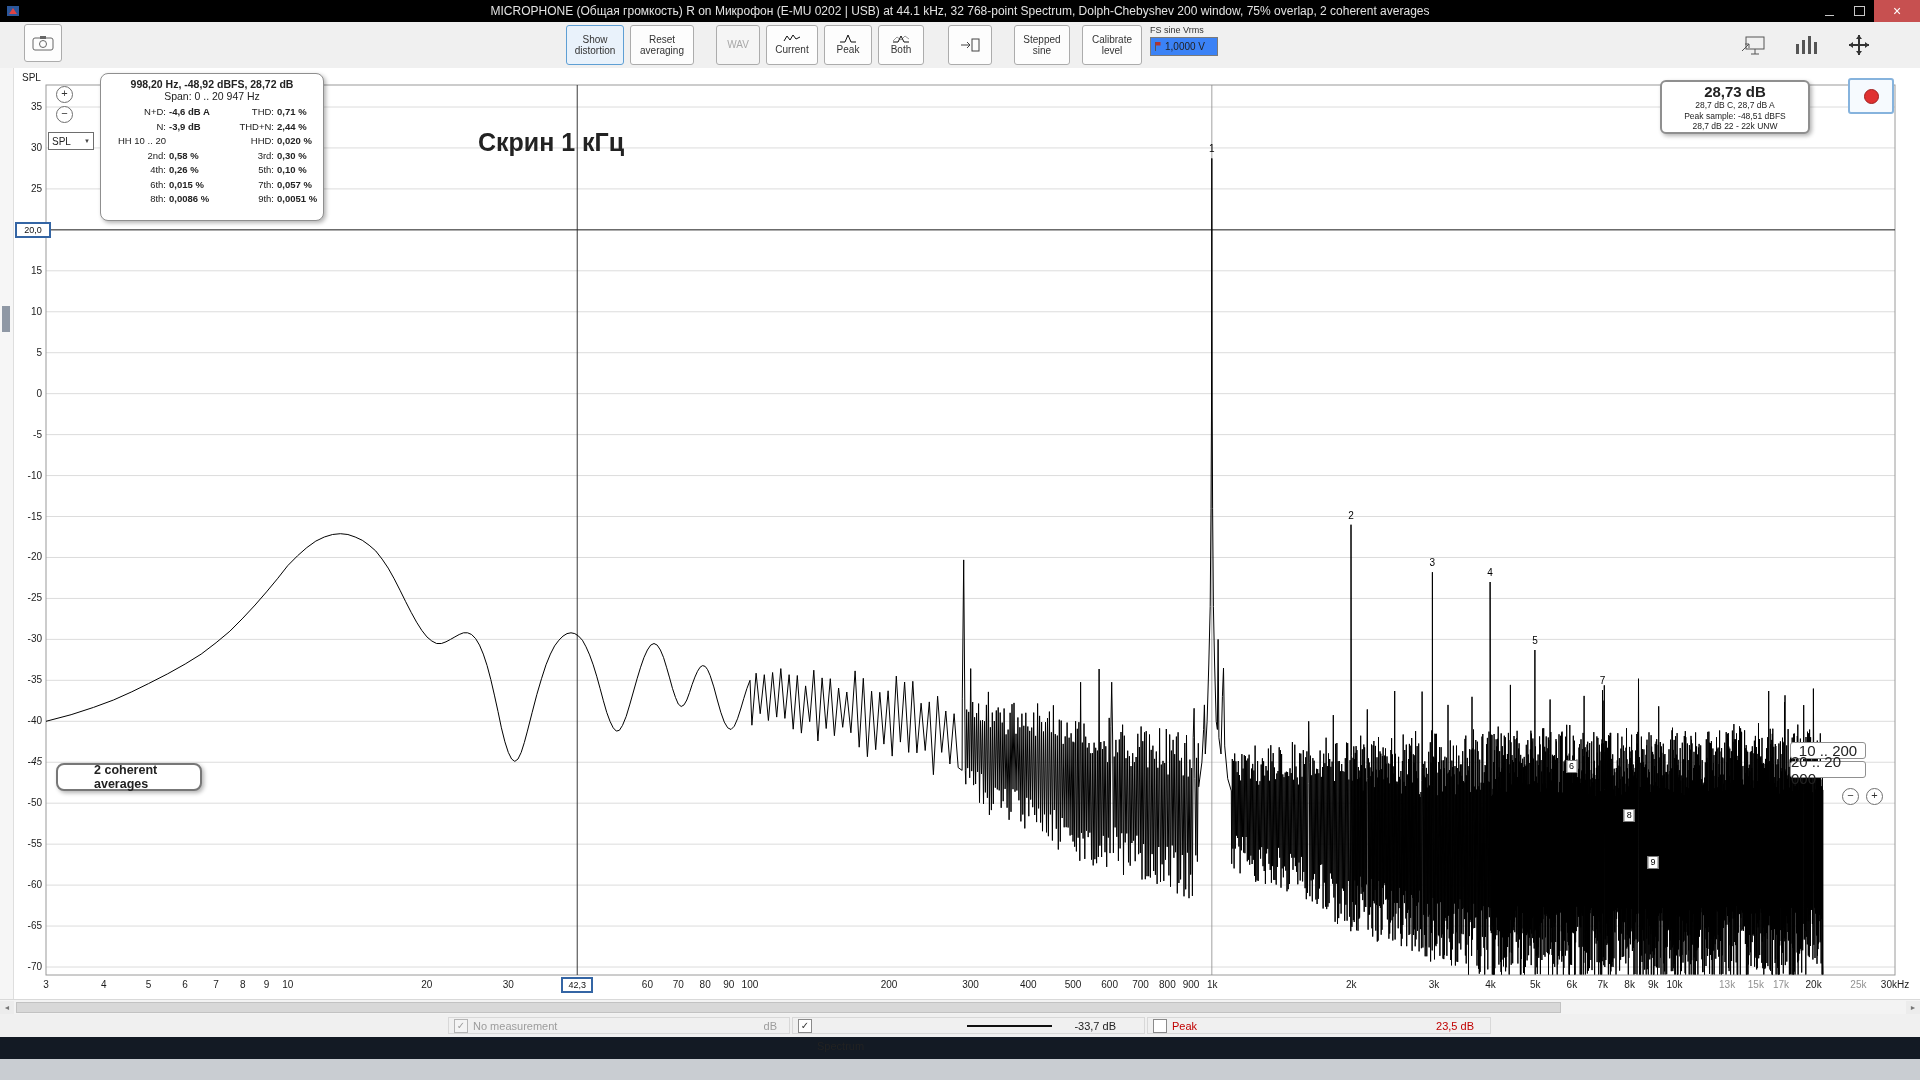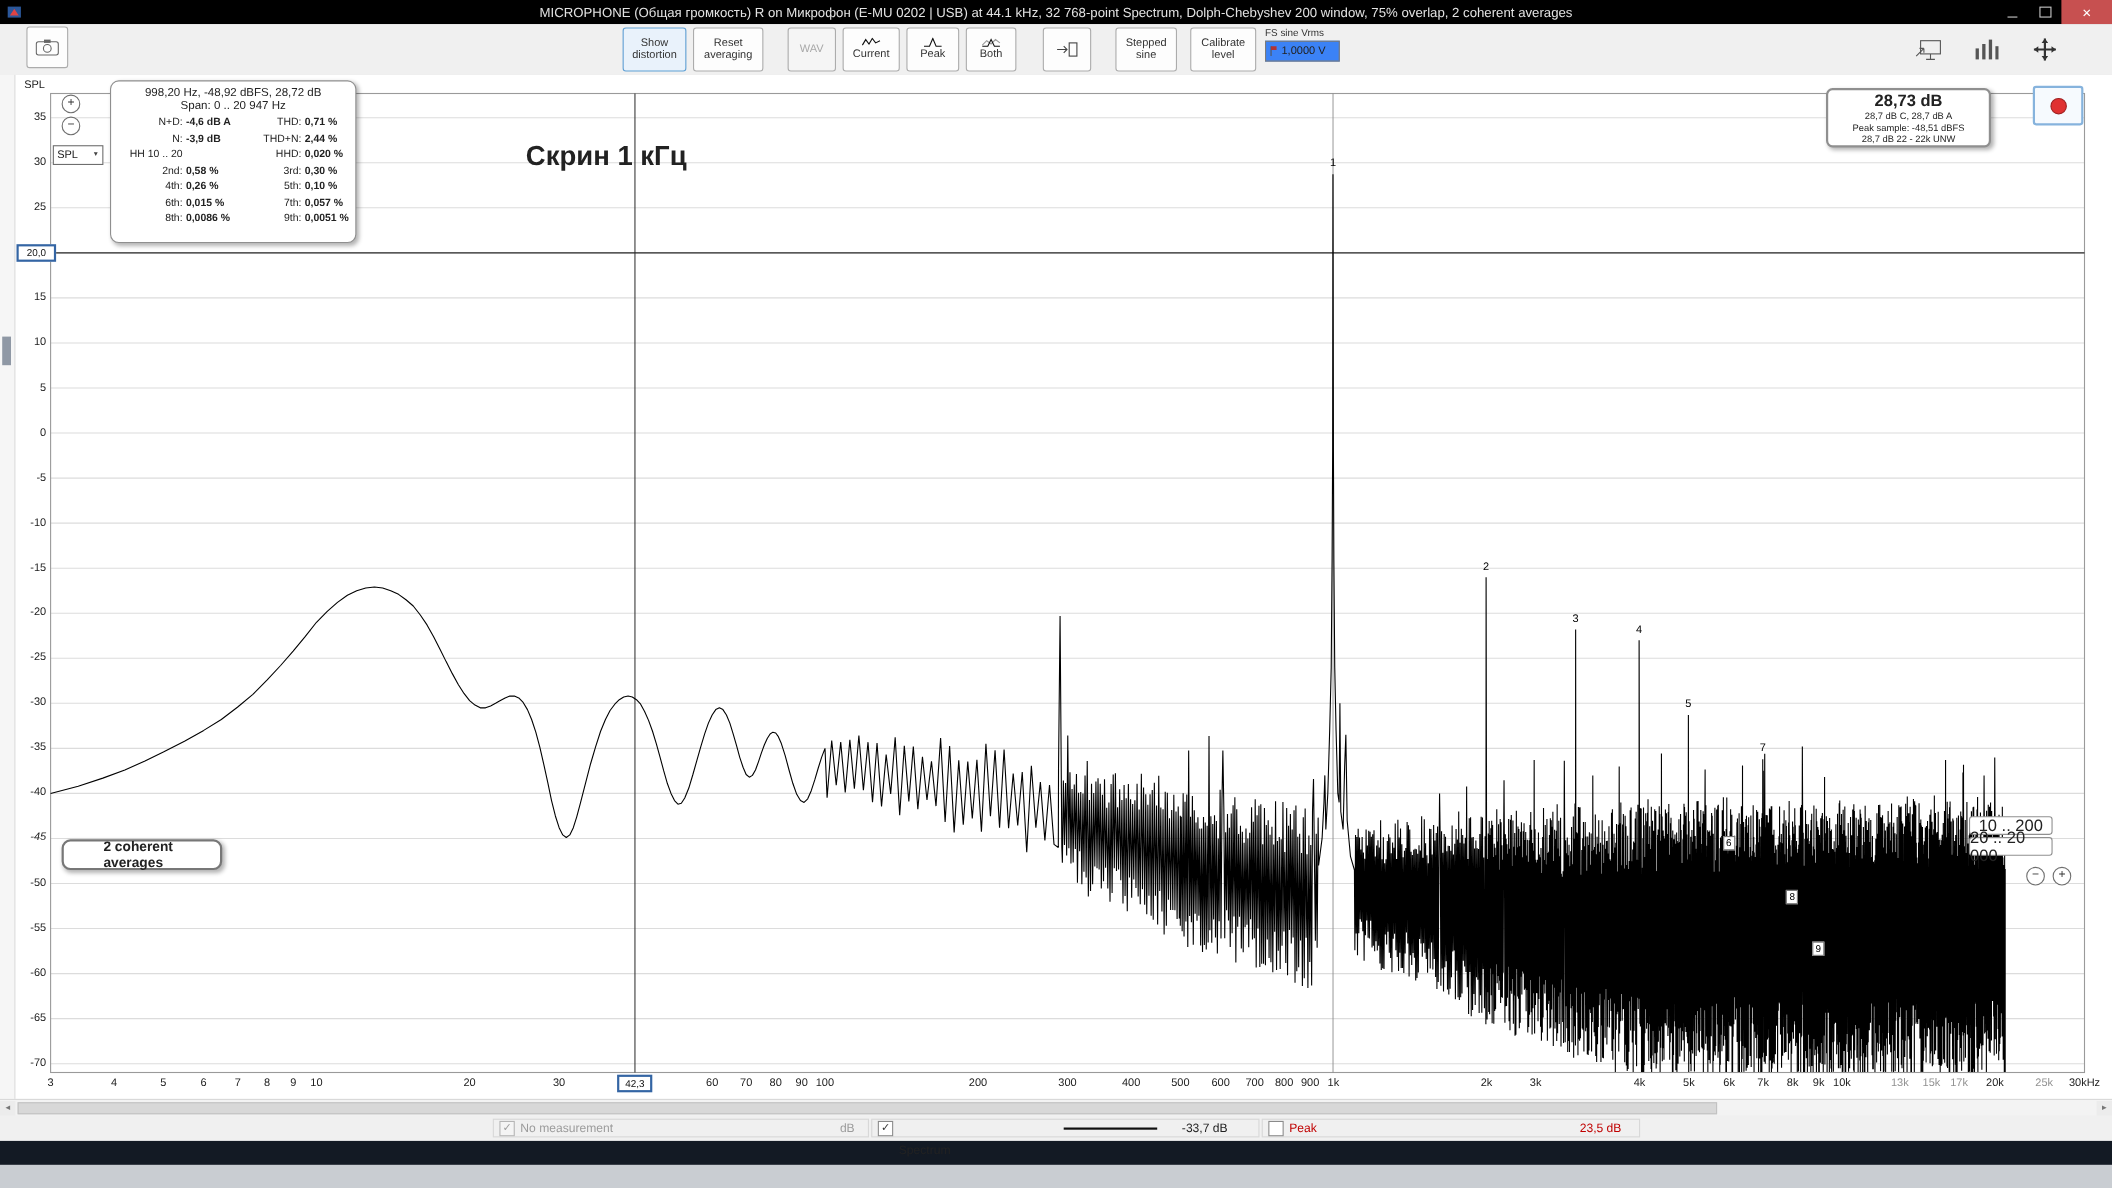--- a/index.html
+++ b/index.html
@@ -58,21 +58,21 @@
 
   .peak-label{position:absolute;transform:translateX(-50%);font-size:10px;color:#000;z-index:4;}
   .peak-label.boxed{background:#fff;border:1px solid #7a7a7a;font-size:9px;padding:0 2px;line-height:11px;}
 
   .chart-title{position:absolute;left:478px;top:128px;font-size:25px;font-weight:bold;z-index:3;}
 
   .panel{position:absolute;background:#fff;border:1px solid #8f8f8f;border-radius:8px;
          box-shadow:2px 2px 4px rgba(0,0,0,0.3);z-index:6;box-sizing:border-box;padding-left:36px;}
   #readout-panel{left:100px;top:73px;width:224px;height:148px;padding:4px 6px;}
   #readout-panel .c-line{text-align:center;font-size:10.5px;}
-  #readout-panel .c-line.b{font-weight:normal;}
+  #readout-panel .c-line.b{font-weight:bold;}
   #readout-rows{display:grid;grid-template-columns:62px 56px 52px 48px;margin-top:4px;
                 font-size:9.5px;row-gap:3.5px;}
   #readout-rows .lab{text-align:right;padding-right:3px;}
   #readout-rows .val{font-weight:bold;text-align:left;}
 
   #level-box{left:1660px;top:80px;width:150px;height:54px;border-radius:6px;border-width:2px;padding:1px;}
   #level-box .big{text-align:center;font-size:15px;font-weight:bold;}
   #level-box .small{text-align:center;font-size:8.5px;line-height:1.25;}
 
   #record-btn{position:absolute;left:1848px;top:78px;width:46px;height:36px;background:#f6fafe;
@@ -296,21 +296,21 @@
     <div class="x-tick" style="left: 889.102px;">200</div>
     <div class="x-tick" style="left: 970.5px;">300</div>
     <div class="x-tick" style="left: 1028.25px;">400</div>
     <div class="x-tick" style="left: 1073.05px;">500</div>
     <div class="x-tick" style="left: 1109.65px;">600</div>
     <div class="x-tick" style="left: 1140.6px;">700</div>
     <div class="x-tick" style="left: 1167.4px;">800</div>
     <div class="x-tick" style="left: 1191.05px;">900</div>
     <div class="x-tick" style="left: 1212.2px;">1k</div>
     <div class="x-tick" style="left: 1351.35px;">2k</div>
-    <div class="x-tick" style="left: 1396px;">3k</div>
+    <div class="x-tick" style="left: 1434px;">3k</div>
     <div class="x-tick" style="left: 1490.5px;">4k</div>
     <div class="x-tick" style="left: 1535.3px;">5k</div>
     <div class="x-tick" style="left: 1571.9px;">6k</div>
     <div class="x-tick" style="left: 1602.85px;">7k</div>
     <div class="x-tick" style="left: 1629.65px;">8k</div>
     <div class="x-tick" style="left: 1653.3px;">9k</div>
     <div class="x-tick" style="left: 1674.45px;">10k</div>
     <div class="x-tick muted" style="left: 1727.12px;">13k</div>
     <div class="x-tick muted" style="left: 1755.85px;">15k</div>
     <div class="x-tick muted" style="left: 1780.98px;">17k</div>

